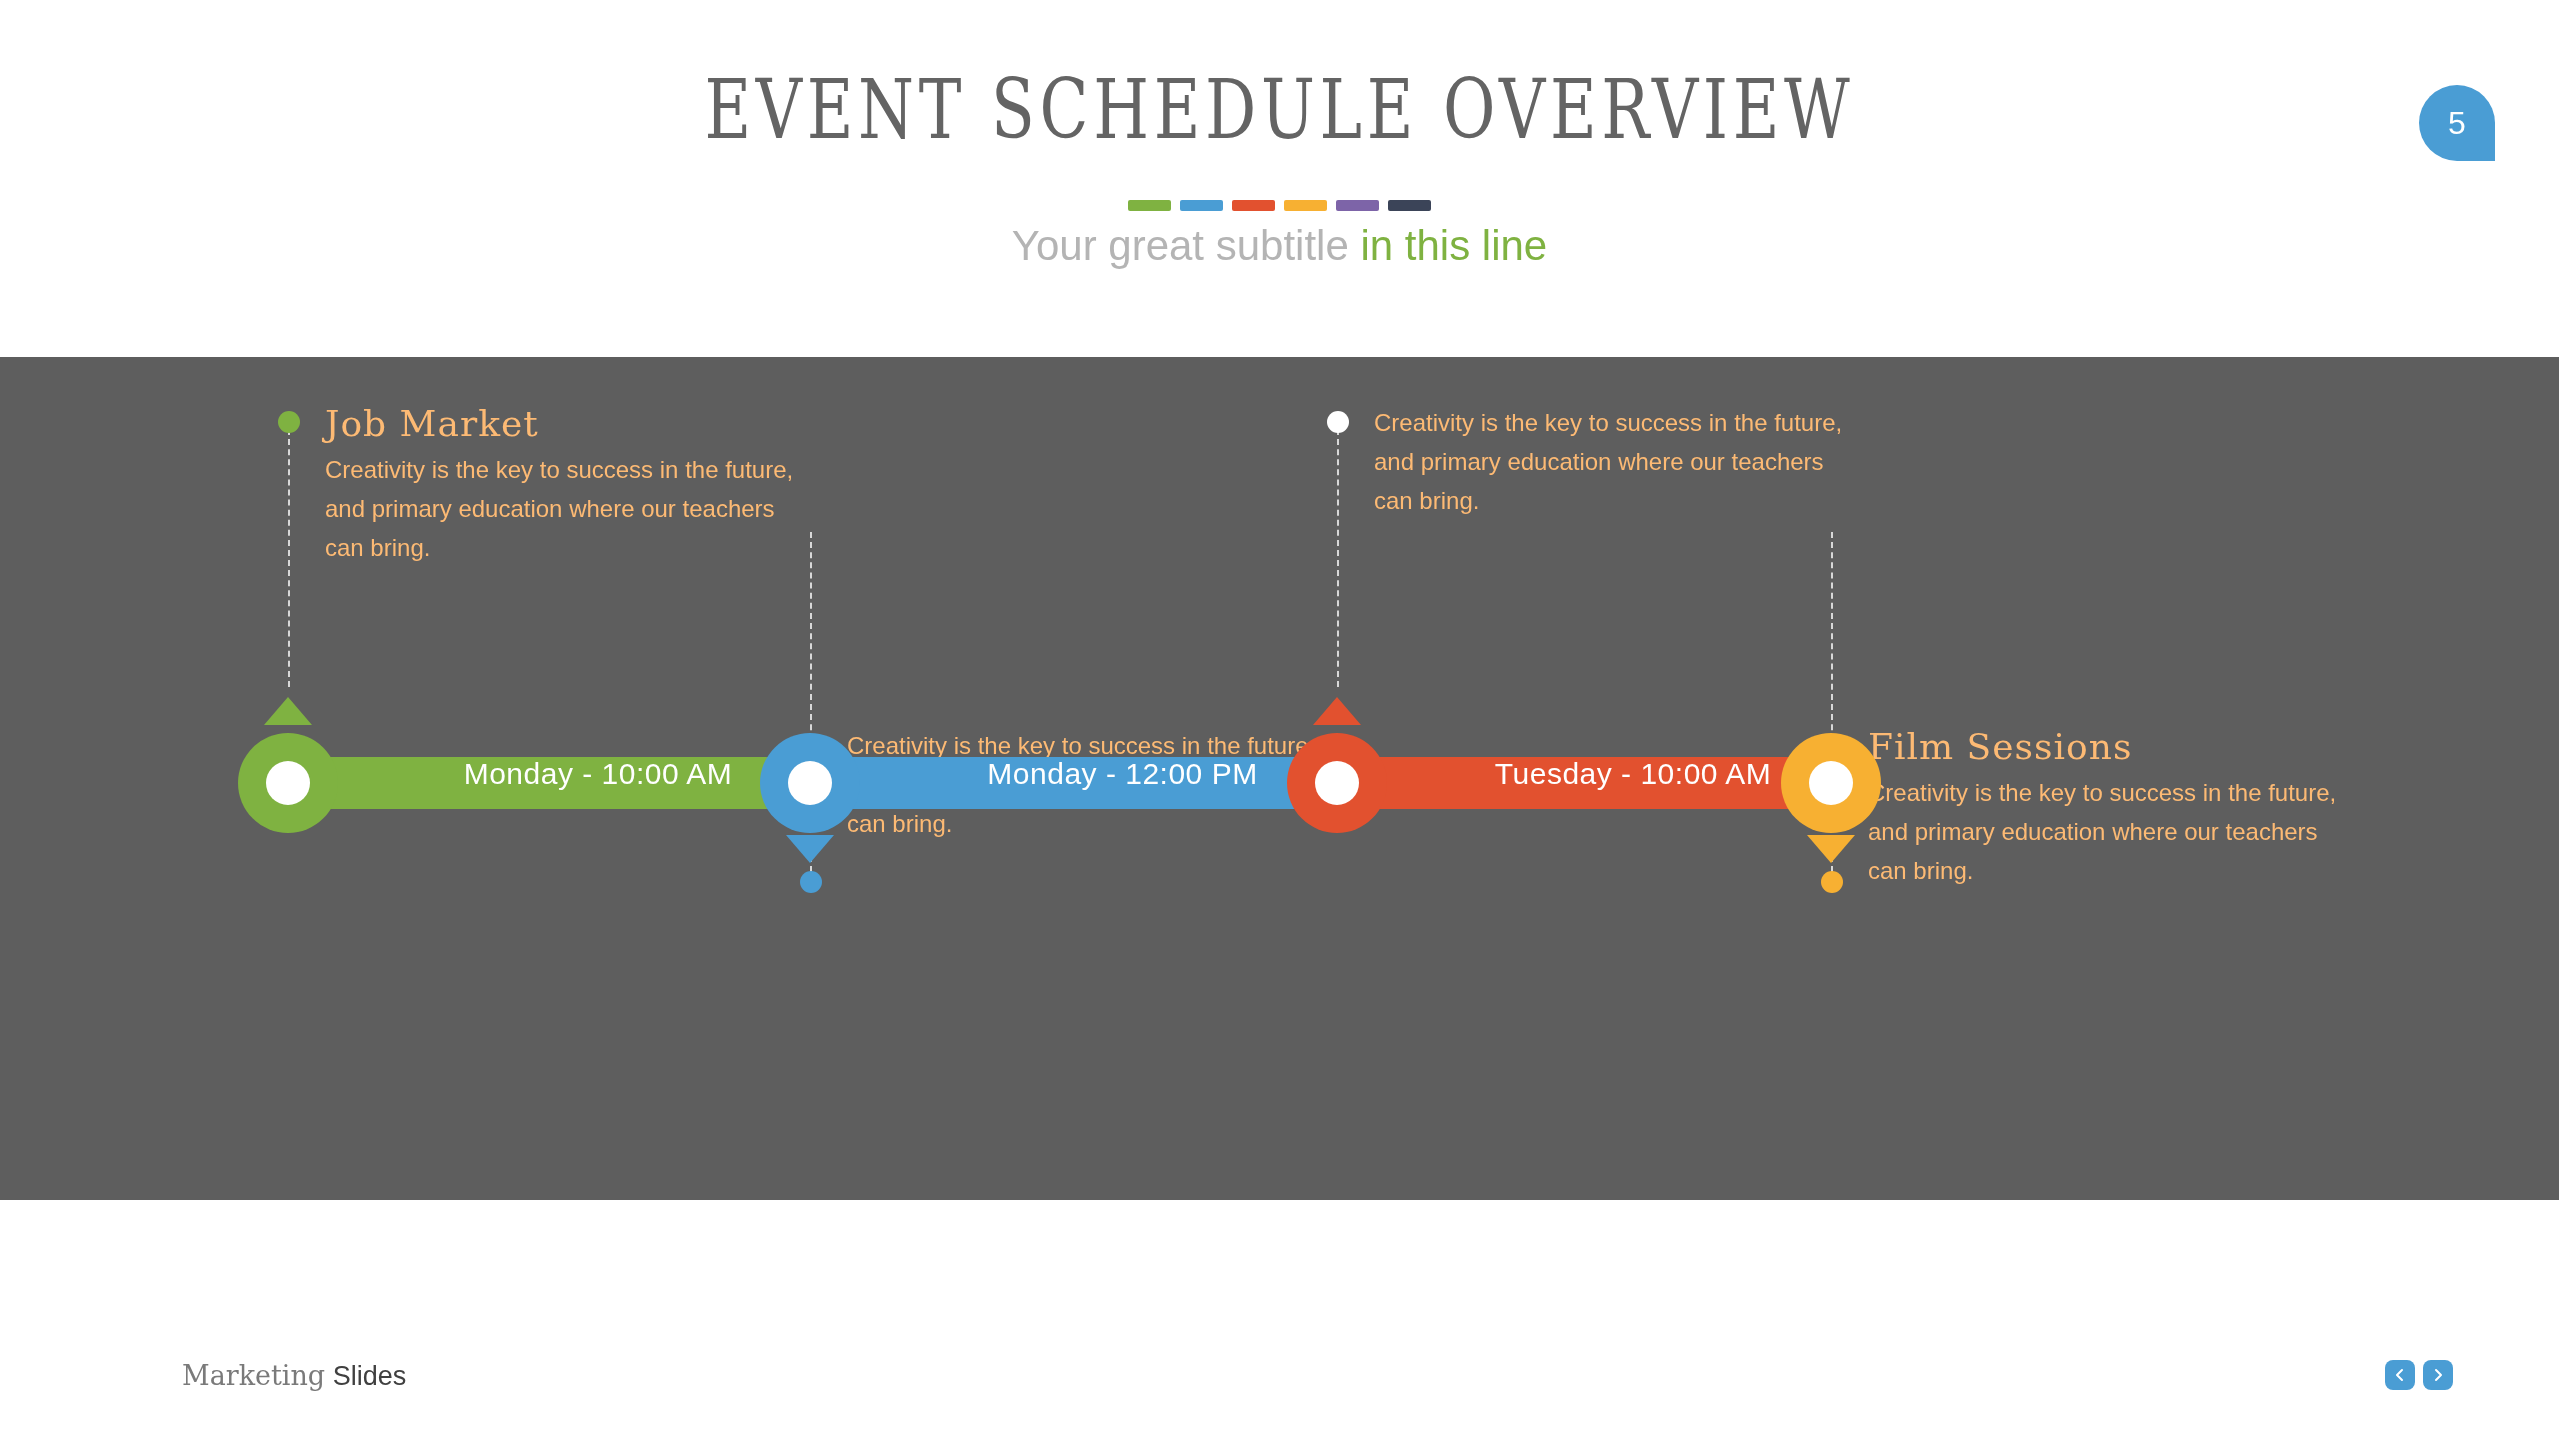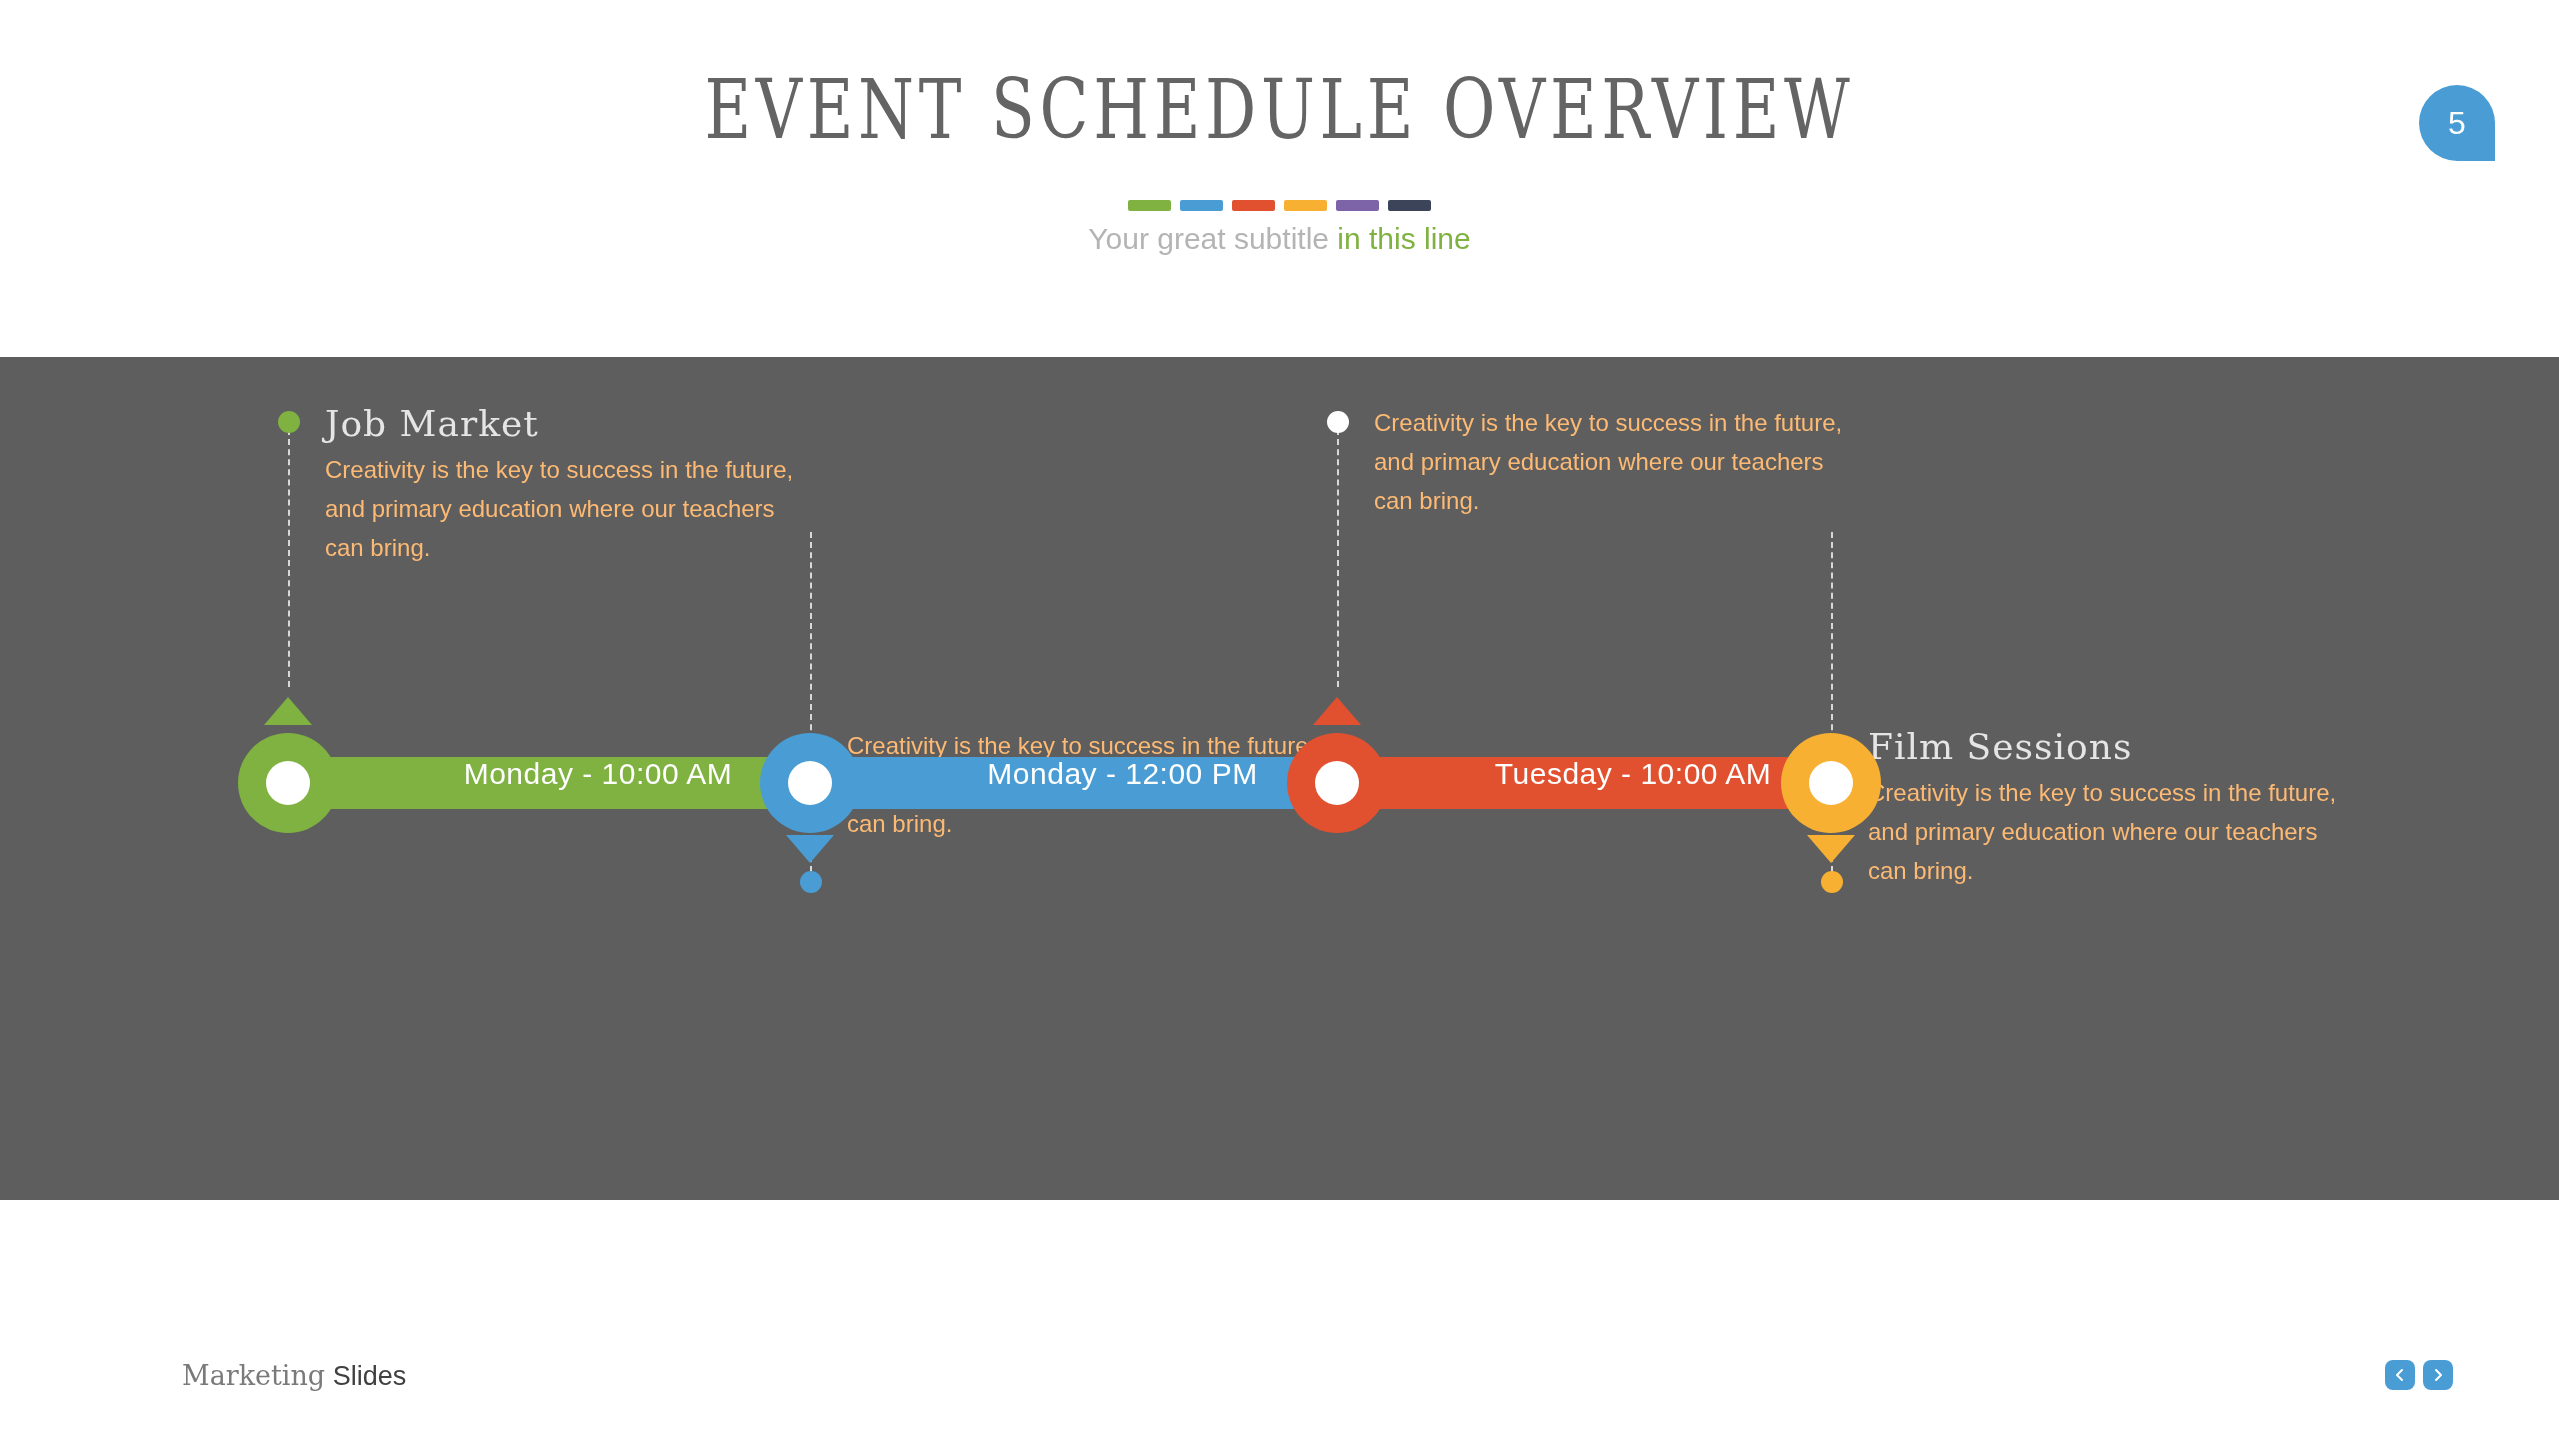--- a/index.html
+++ b/index.html
@@ -59,21 +59,21 @@
     height: 11px;
     border-radius: 2px;
   }
 
   .slide-subtitle {
     position: absolute;
     top: 222px;
     left: 0;
     width: 2559px;
     text-align: center;
-    font-size: 30px;
+    font-size: 42px;
     font-weight: 300;
     color: #b4b4b4;
     white-space: nowrap;
   }
   .slide-subtitle .accent { color: #7fb241; }
 
   
   .page-badge {
     position: absolute;
     top: 85px;
@@ -163,21 +163,21 @@
 
   
   .callout {
     position: absolute;
     width: 470px;
   }
   .callout h3 {
     font-family: "DejaVu Serif", "Liberation Serif", serif;
     font-size: 36px;
     font-weight: 400;
-    color: #e5e5e5;
+    color: #fdba74;
     letter-spacing: 1px;
     margin-bottom: 6px;
     white-space: nowrap;
   }
   .callout p {
     font-size: 24px;
     font-weight: 300;
     line-height: 39px;
     color: #fdba74;
   }

